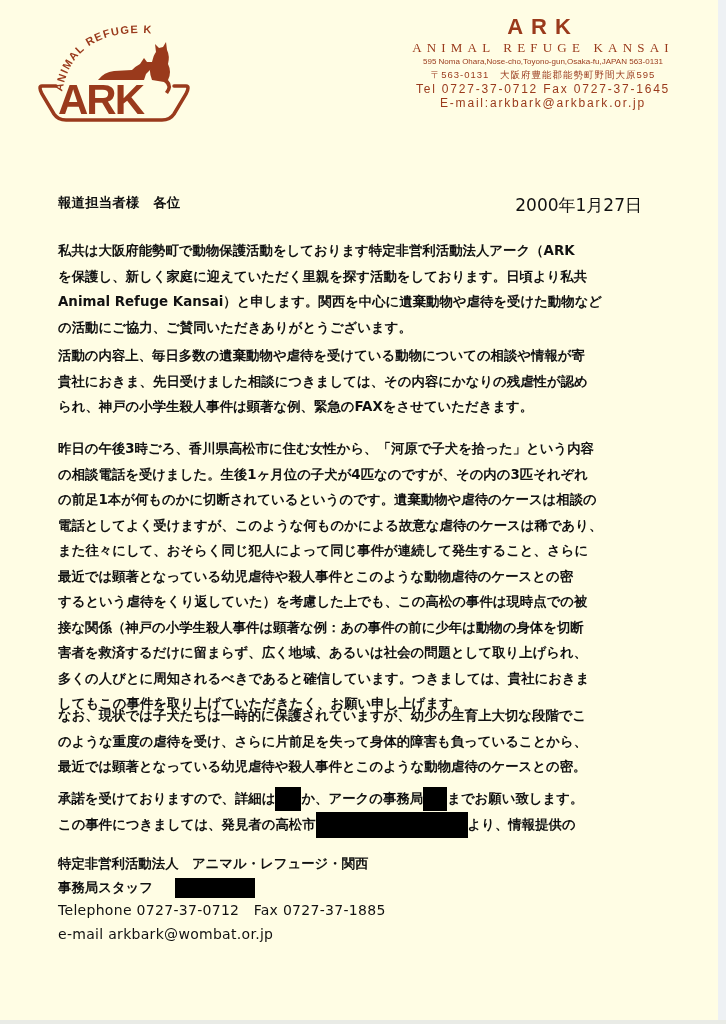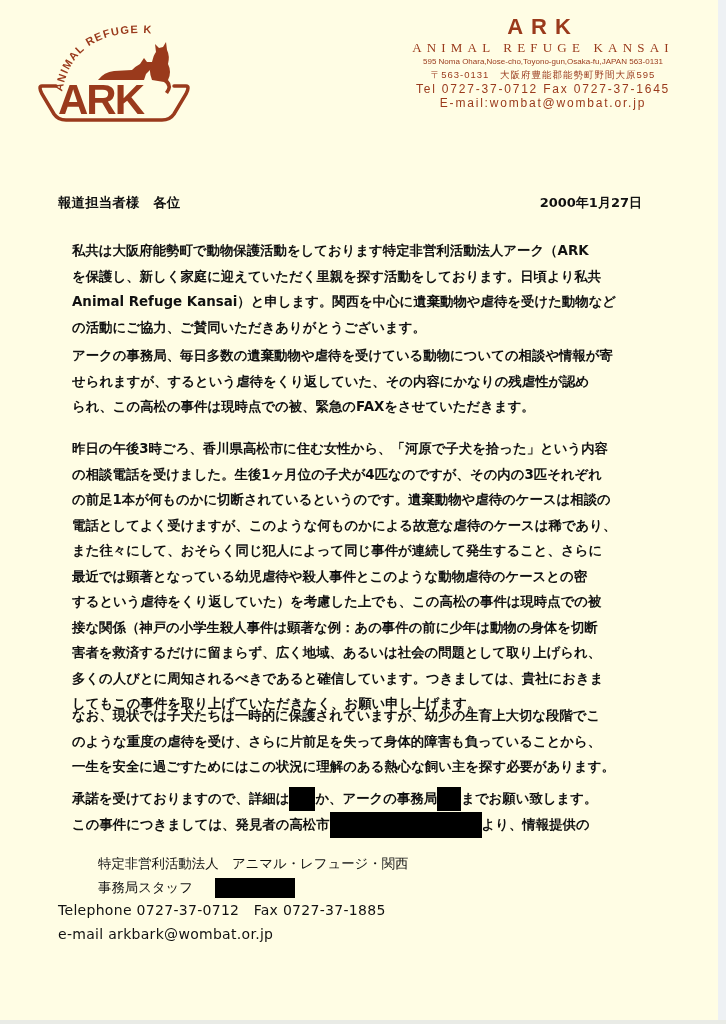--- a/index.html
+++ b/index.html
@@ -21,32 +21,32 @@
   .letterhead { position:absolute; left:390px; top:14px; width:306px; text-align:center; color:#9a3a1c; }
   .lh-title { font-family:"Liberation Sans", sans-serif; font-weight:bold; font-size:22px; letter-spacing:8px; line-height:26px; }
   .lh-sub { font-family:"Liberation Serif", serif; font-size:13px; letter-spacing:5.2px; line-height:16px; margin-top:0px; }
   .lh-line { font-family:"Liberation Sans", sans-serif; font-size:8px; line-height:12px; letter-spacing:0px; }
   .lh-line.jp { font-size:9.5px; letter-spacing:1px; line-height:14px; }
   .lh-line.tel { font-size:12px; letter-spacing:1.8px; line-height:14px; }
 
   
   .row { position:absolute; left:58px; font-size:13.4px; font-weight:bold; white-space:nowrap; letter-spacing:0.2px; }
   .addressee { top:194px; }
-  .date { position:absolute; top:194px; right:84px; font-size:13px; font-weight:bold;text-align:center; }
+  .date { position:absolute; top:194px; right:84px; font-size:17px; font-weight:normal;text-align:center; }
   .para { position:absolute; left:58px; width:600px; font-size:13.4px; font-weight:bold; line-height:25.5px; }
-  .para .line { display:block; white-space:nowrap;margin-left:14px; }
+  .para .line { display:block; white-space:nowrap; }
   .p1 { top:238px; }
   .p2 { top:343px; }
   .p3 { top:436px; }
   .p4 { top:703px; }
   .p5 { top:786px; }
   .redact { display:inline-block; background:#000; vertical-align:middle; }
   .sig { position:absolute; left:58px; top:852px; font-size:13.4px; line-height:23.5px; }
   .sig .line { display:block; white-space:nowrap; }
-  .sig .b { font-weight:normal;margin-left:40px; }
+  .sig .b { font-weight:bold; }
   .sig .plain { font-family:"DejaVu Sans", sans-serif; font-weight:normal; font-size:14px; letter-spacing:0.3px; }
 </style>
 </head>
 <body>
 
 <div class="edge-strip"></div>
 <div class="bottom-strip"></div>
 
 <div class="logo">
   <svg viewBox="0 0 160 112">
@@ -66,57 +66,57 @@
     <text x="24" y="100" font-family="Liberation Sans, sans-serif" font-weight="bold" font-size="42" fill="#9a3a1c" letter-spacing="-2">ARK</text>
   </svg>
 </div>
 
 <div class="letterhead">
   <div class="lh-title">ARK</div>
   <div class="lh-sub">ANIMAL REFUGE KANSAI</div>
   <div class="lh-line">595 Noma Ohara,Nose-cho,Toyono-gun,Osaka-fu,JAPAN 563-0131</div>
   <div class="lh-line jp">〒563-0131　大阪府豊能郡能勢町野間大原595</div>
   <div class="lh-line tel">Tel 0727-37-0712 Fax 0727-37-1645</div>
-  <div class="lh-line tel">E-mail:wombat@wombat.or.jp</div>
+  <div class="lh-line tel">E-mail:arkbark@arkbark.or.jp</div>
 </div>
 
 <div class="row addressee">報道担当者様　各位</div>
 <div class="date">2000年1月27日</div>
 
 <div class="para p1">
   <span class="line">私共は大阪府能勢町で動物保護活動をしております特定非営利活動法人アーク（ARK</span>
   <span class="line">を保護し、新しく家庭に迎えていただく里親を探す活動をしております。日頃より私共</span>
   <span class="line">Animal Refuge Kansai）と申します。関西を中心に遺棄動物や虐待を受けた動物など</span>
   <span class="line">の活動にご協力、ご賛同いただきありがとうございます。</span>
 </div>
 
 <div class="para p2">
-  <span class="line">アークの事務局、毎日多数の遺棄動物や虐待を受けている動物についての相談や情報が寄</span>
-  <span class="line">せられますが、するという虐待をくり返していた、その内容にかなりの残虐性が認め</span>
-  <span class="line">られ、この高松の事件は現時点での被、緊急のFAXをさせていただきます。</span>
+  <span class="line">活動の内容上、毎日多数の遺棄動物や虐待を受けている動物についての相談や情報が寄</span>
+  <span class="line">貴社におきま、先日受けました相談につきましては、その内容にかなりの残虐性が認め</span>
+  <span class="line">られ、神戸の小学生殺人事件は顕著な例、緊急のFAXをさせていただきます。</span>
 </div>
 
 <div class="para p3">
   <span class="line">昨日の午後3時ごろ、香川県高松市に住む女性から、「河原で子犬を拾った」という内容</span>
   <span class="line">の相談電話を受けました。生後1ヶ月位の子犬が4匹なのですが、その内の3匹それぞれ</span>
   <span class="line">の前足1本が何ものかに切断されているというのです。遺棄動物や虐待のケースは相談の</span>
   <span class="line">電話としてよく受けますが、このような何ものかによる故意な虐待のケースは稀であり、</span>
   <span class="line">また往々にして、おそらく同じ犯人によって同じ事件が連続して発生すること、さらに</span>
   <span class="line">最近では顕著となっている幼児虐待や殺人事件とこのような動物虐待のケースとの密</span>
   <span class="line">するという虐待をくり返していた）を考慮した上でも、この高松の事件は現時点での被</span>
   <span class="line">接な関係（神戸の小学生殺人事件は顕著な例：あの事件の前に少年は動物の身体を切断</span>
   <span class="line">害者を救済するだけに留まらず、広く地域、あるいは社会の問題として取り上げられ、</span>
   <span class="line">多くの人びとに周知されるべきであると確信しています。つきましては、貴社におきま</span>
   <span class="line">してもこの事件を取り上げていただきたく、お願い申し上げます。</span>
 </div>
 
 <div class="para p4">
   <span class="line">なお、現状では子犬たちは一時的に保護されていますが、幼少の生育上大切な段階でこ</span>
   <span class="line">のような重度の虐待を受け、さらに片前足を失って身体的障害も負っていることから、</span>
-  <span class="line">一生を安全に過ごすためにはこの状況に理解のある熱心な飼い主を探す必要があります。</span>
+  <span class="line">最近では顕著となっている幼児虐待や殺人事件とこのような動物虐待のケースとの密。</span>
 </div>
 
 <div class="para p5">
   <span class="line">
     <span>承諾を受けておりますので、詳細は</span><span class="redact" style="width:26px;height:24px;"></span><span>か、アークの事務局</span><span class="redact" style="width:24px;height:24px;"></span><span>までお願い致します。</span>
   </span>
   <span class="line">
     <span>この事件につきましては、発見者の高松市</span><span class="redact" style="width:152px;height:26px;"></span><span>より、情報提供の</span>
   </span>
 </div>

